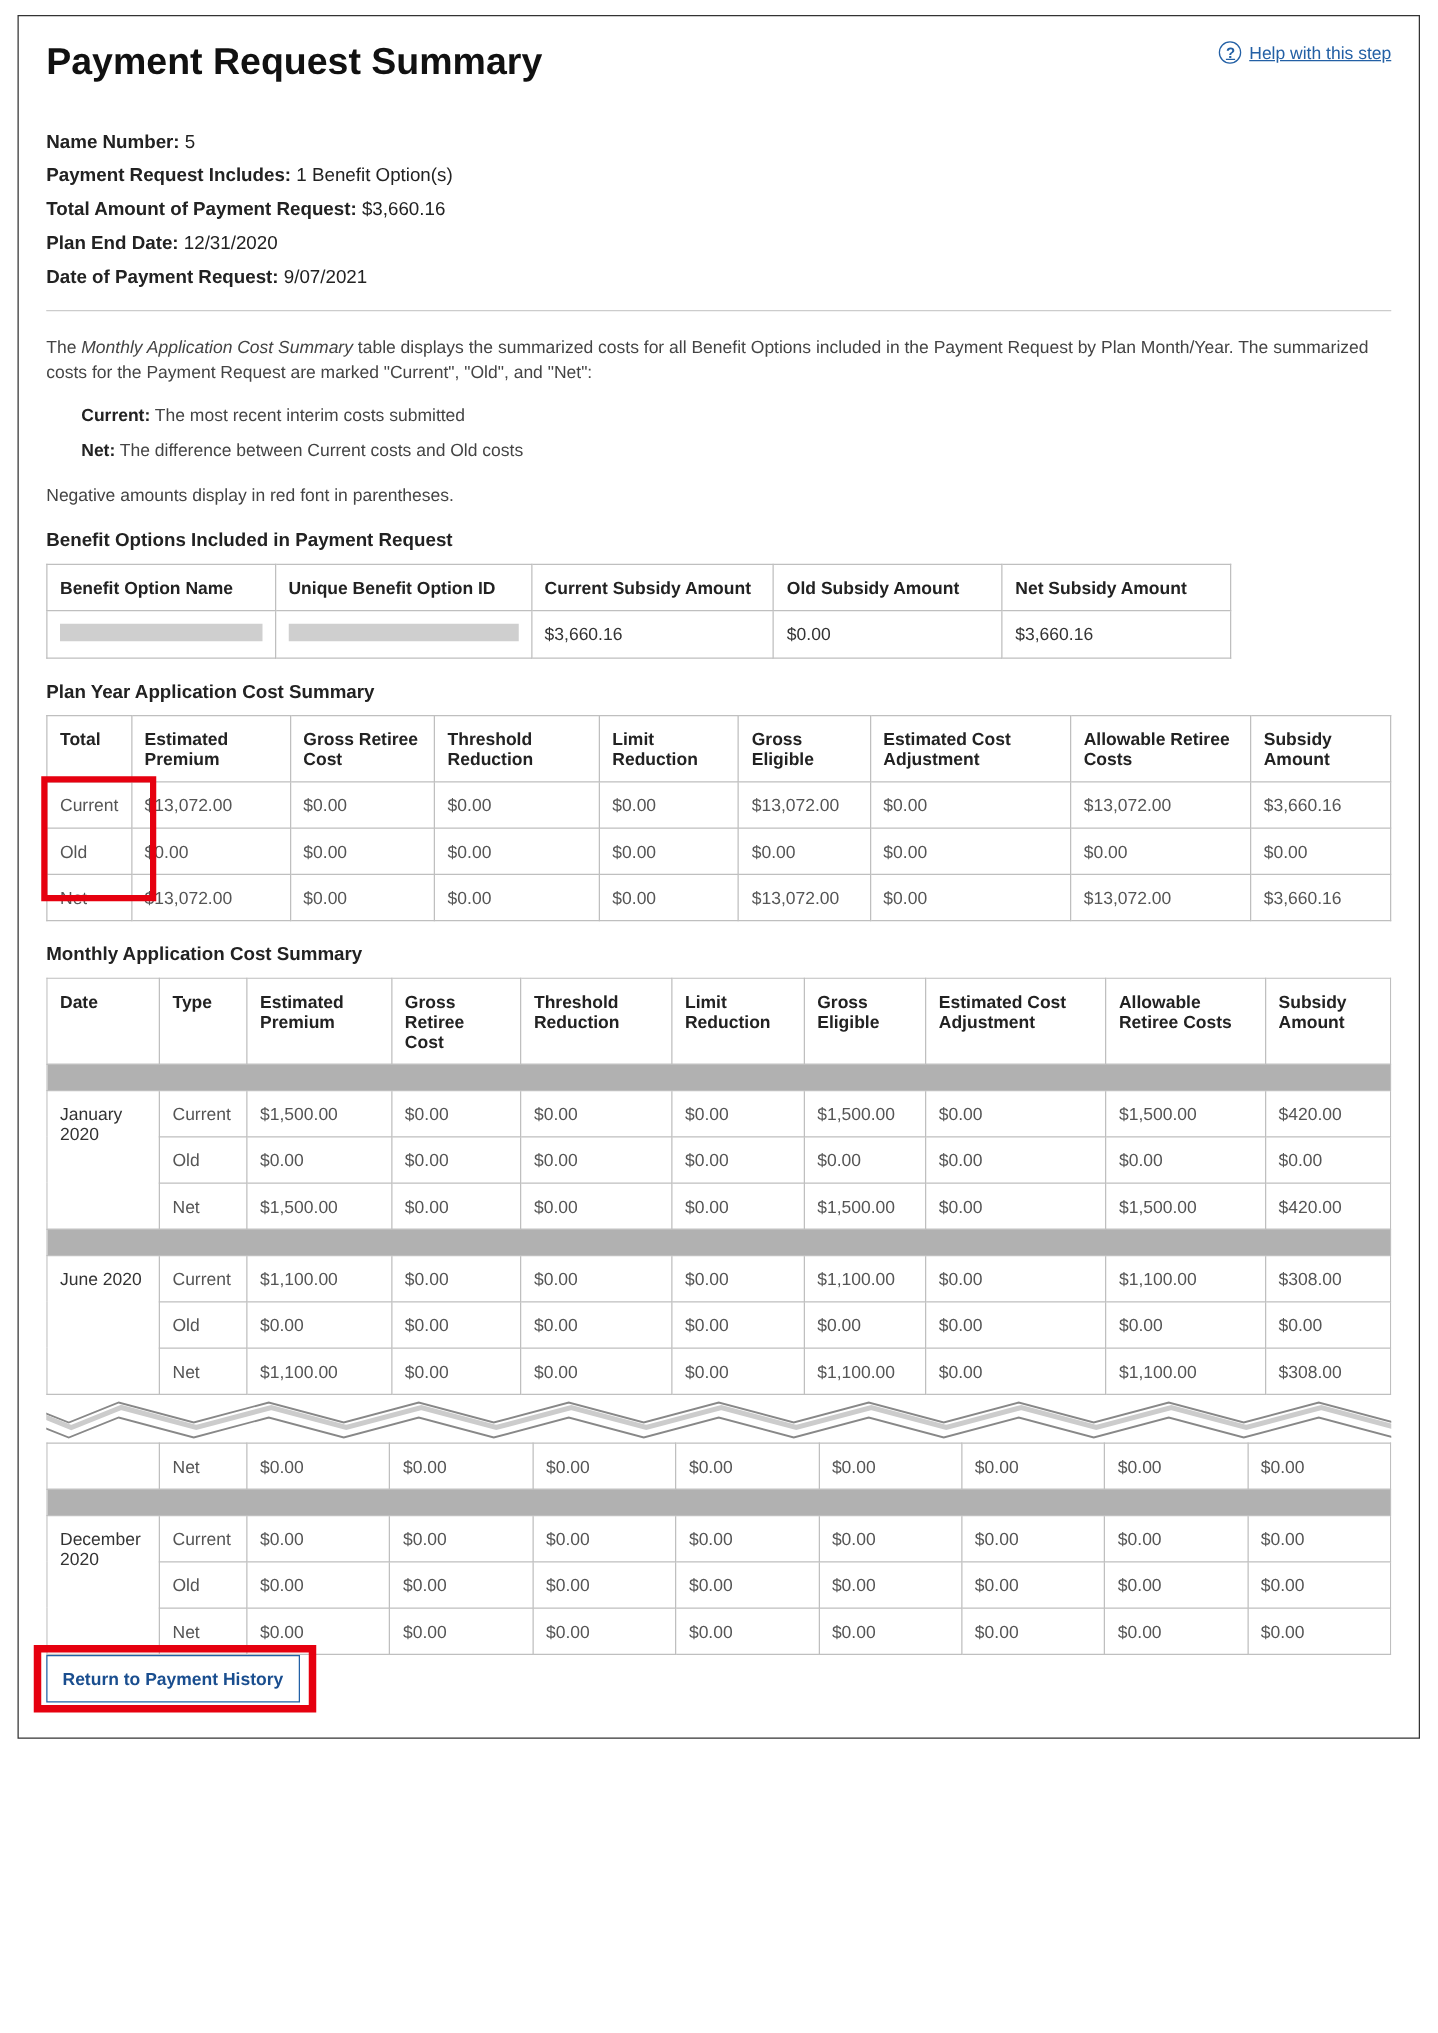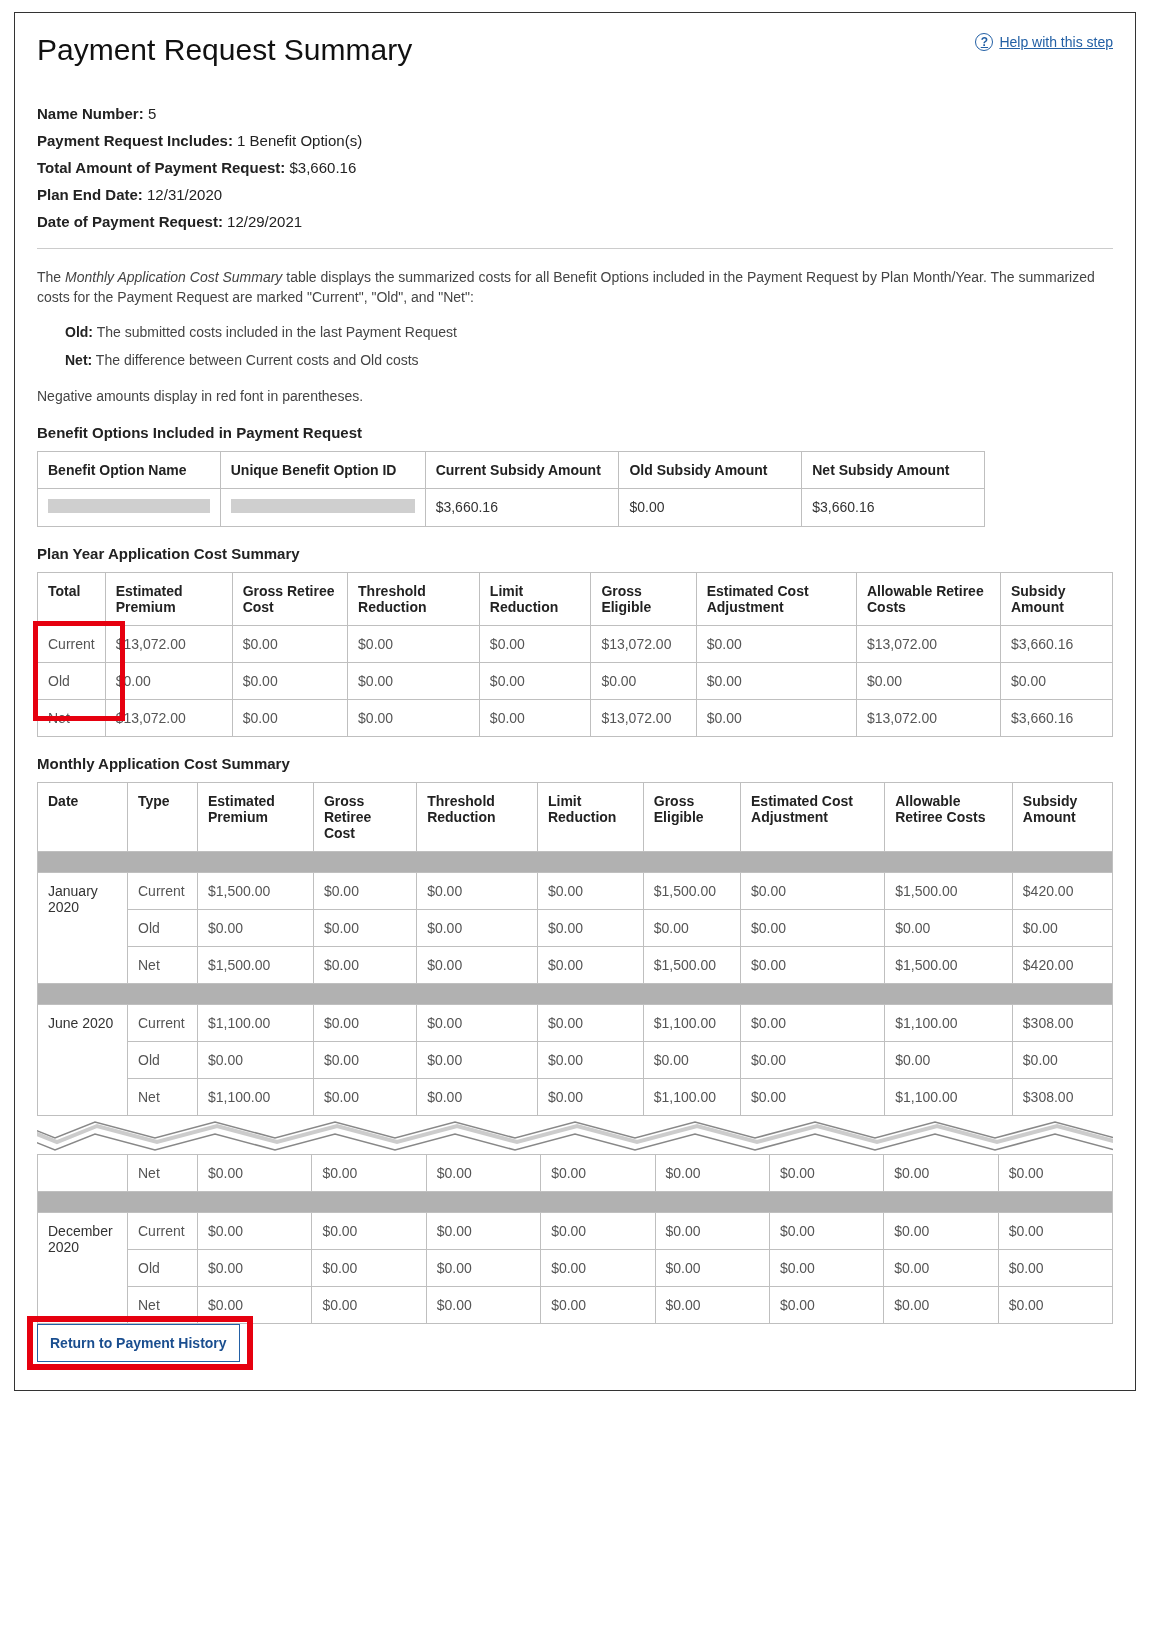--- a/index.html
+++ b/index.html
@@ -19,21 +19,21 @@
     position: relative;
   }
   .header-row {
     display: flex;
     justify-content: space-between;
     align-items: flex-start;
     margin-bottom: 38px;
   }
   h1.page-title {
     font-size: 30px;
-    font-weight: 400;
+    font-weight: 700;
     margin: 0;
     color: #111;
   }
   .help-link {
     color: #2360a5;
     font-size: 14px;
     text-decoration: underline;
     display: inline-flex;
     align-items: center;
     gap: 6px;
@@ -192,33 +192,33 @@
     <p class="summary-row">
       <span class="lbl">Total Amount of Payment Request:</span>
       <span>$3,660.16</span>
     </p>
     <p class="summary-row">
       <span class="lbl">Plan End Date:</span>
       <span>12/31/2020</span>
     </p>
     <p class="summary-row">
       <span class="lbl">Date of Payment Request:</span>
-      <span>12/29/2021</span>
+      <span>9/07/2021</span>
     </p>
   </div>
 
   <hr class="sep">
 
   <p class="desc-para">
     <span>The </span><span class="italic">Monthly Application Cost Summary</span><span> table displays the summarized costs for all Benefit Options included in the Payment Request by Plan Month/Year. The summarized costs for the Payment Request are marked "Current", "Old", and "Net":</span>
   </p>
 
   <div class="def-list">
     <p class="def-item">
-      <span class="dlbl">Old:</span><span> The submitted costs included in the last Payment Request</span>
+      <span class="dlbl">Current:</span><span> The most recent interim costs submitted</span>
     </p>
     <p class="def-item">
       <span class="dlbl">Net:</span><span> The difference between Current costs and Old costs</span>
     </p>
   </div>
 
   <p class="desc-para">Negative amounts display in red font in parentheses.</p>
 
   <div class="section-heading">Benefit Options Included in Payment Request</div>
   <table class="data benefit-table">

